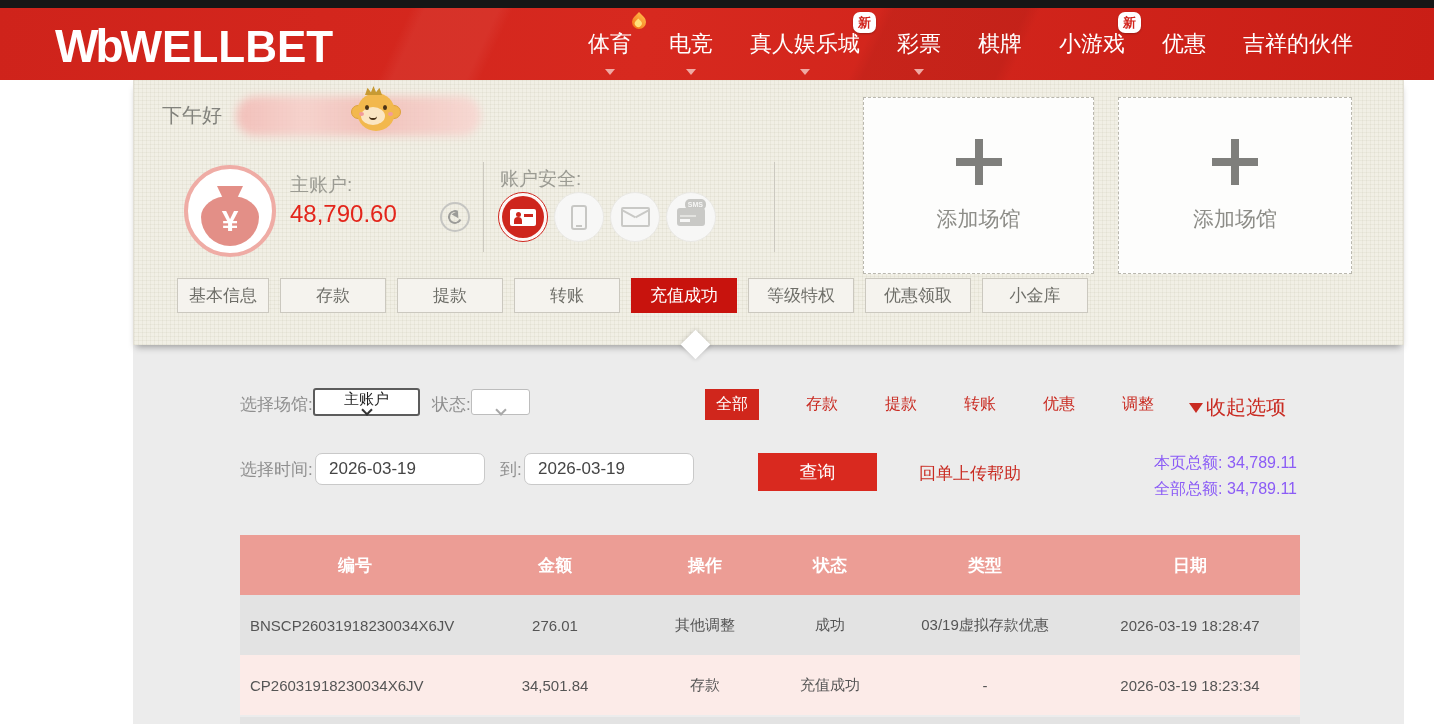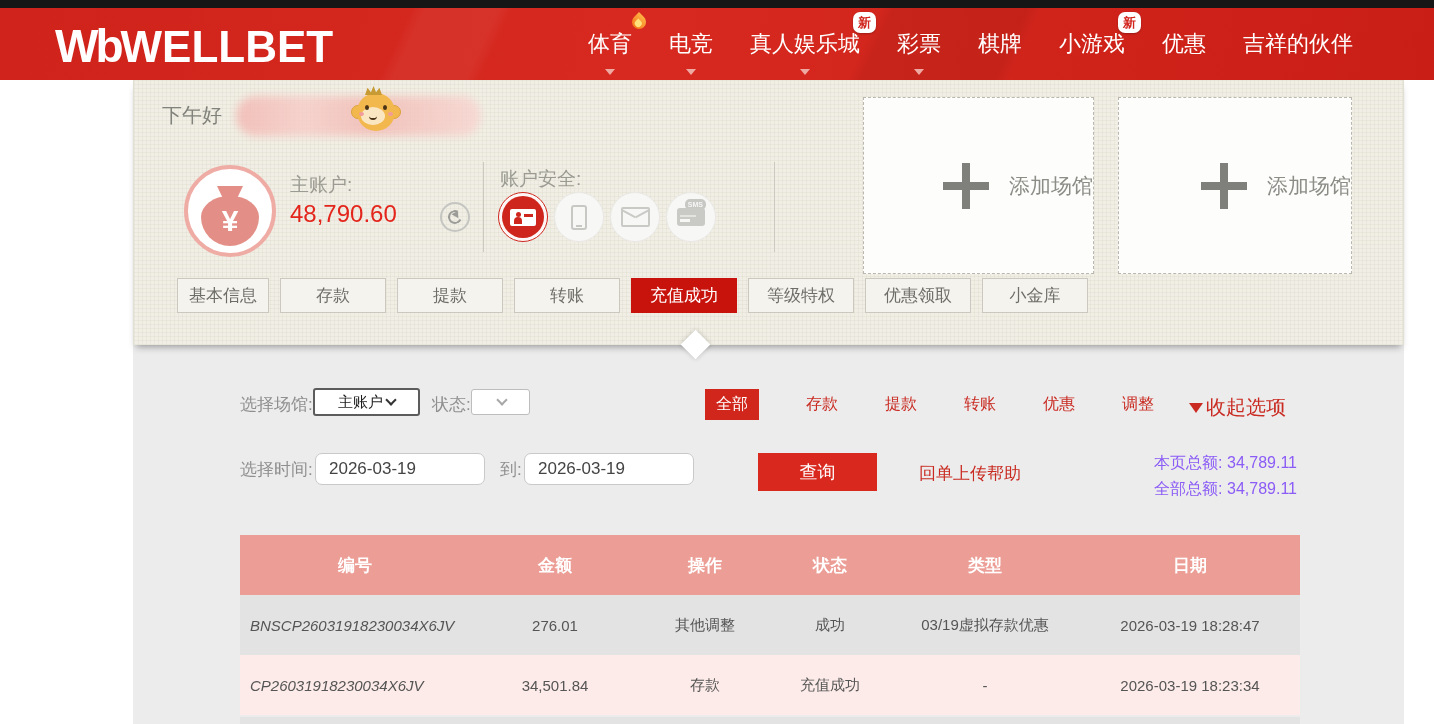--- a/index.html
+++ b/index.html
@@ -111,22 +111,22 @@
     background:#c9c9c6; }
   .env::before { left:-3px; transform:rotate(28deg); transform-origin:left top; }
   .env::after { right:-3px; transform:rotate(-28deg); transform-origin:right top; }
   .bankcard { width:28px; height:18px; background:#c9c9c6; border-radius:3px; position:relative; }
   .bankcard::before { content:""; position:absolute; left:3px; bottom:4px; width:10px; height:3px;
     background:#f7f7f6; }
   .bankcard::after { content:""; position:absolute; left:3px; bottom:9px; width:16px; height:2px;
     background:#e3e3e0; }
 
   .venue-box { position:absolute; top:17px; width:231px; height:177px; background:#fdfdfc;
-    border:1px dashed #b9b7ae; display:flex; flex-direction:row; align-items:center;
-    justify-content:flex-end; gap:20px; cursor:pointer; }
+    border:1px dashed #b9b7ae; display:flex; flex-direction:column; align-items:center;
+    justify-content:center; gap:20px; cursor:pointer; }
   #venue1 { left:729px; } #venue2 { left:984px; width:234px; }
   .plus { position:relative; width:46px; height:46px; }
   .plus::before { content:""; position:absolute; left:0; top:19px; width:46px; height:8px; background:#7f7f7c; }
   .plus::after { content:""; position:absolute; left:19px; top:0; width:8px; height:46px; background:#7f7f7c; }
   .venue-label { font-size:21px; color:#8d8d88; }
 
   #tabs { position:absolute; left:43px; top:198px; display:flex; gap:11px; list-style:none; }
   .tab { min-width:106px; height:35px; display:flex; align-items:center; justify-content:center;
     background:#f5f3ee; border:1px solid #cbc8bf; color:#6e6e68; font-size:17px;
     padding:0 12px; cursor:pointer; white-space:nowrap; }
@@ -136,21 +136,21 @@
   
   #content { position:absolute; left:133px; top:345px; width:1271px; height:379px; background:#ececec; }
 
   .flabel { position:absolute; font-size:17px; color:#8f8f8f; }
   #lbl-venue { left:107px; top:48px; }
   #lbl-status { left:299px; top:48px; }
   #lbl-time { left:107px; top:113px; }
   #lbl-to { left:367px; top:113px; }
 
   .select { position:absolute; height:28px; background:#fff; display:flex; align-items:center;
-    justify-content:space-between; padding:0 23px; font-size:15px; color:#1d1d1d; cursor:pointer; }
+    justify-content:space-between; padding:0 7px; font-size:15px; color:#1d1d1d; cursor:pointer;flex-direction:column; }
   #select-venue { left:180px; top:43px; width:107px; border:2px solid #5c5c5c; border-radius:3px; }
   #select-status { left:338px; top:44px; width:59px; height:26px; border:1px solid #bdbdbd;
     border-radius:3px; color:#999; }
   .chev { width:8px; height:8px; border-right:2px solid #333; border-bottom:2px solid #333;
     transform:rotate(45deg); margin-top:-4px; }
   .chev.dim { border-color:#a8a8a8; }
 
   #pill-row { position:absolute; left:572px; top:44px; display:flex; align-items:center;
     gap:47px; list-style:none; }
   .pill { font-size:16px; color:#c92b22; cursor:pointer; white-space:nowrap; }
@@ -171,21 +171,21 @@
   #receipt-help { position:absolute; left:786px; top:117px; font-size:17px; color:#c92b22; cursor:pointer; }
 
   #totals { position:absolute; right:107px; top:105px; text-align:right; font-size:16px;
     color:#8b5cf6; line-height:26px; }
 
   #history-table { position:absolute; left:107px; top:190px; width:1060px;
     border-collapse:collapse; table-layout:fixed; }
   #history-table th { height:60px; background:#ec9d95; color:#fff; font-size:17px;
     font-weight:bold; text-align:center; }
   #history-table td { height:60px; font-size:15px; color:#555; text-align:center; }
-  #history-table td.col-0 { text-align:left; padding-left:10px;font-style:italic; }
+  #history-table td.col-0 { text-align:left; padding-left:10px; }
   tr.row-gray { background:#e3e3e3; }
   tr.row-pink { background:#fcebe8; }
   tr.row-pink td { height:62px; }
   #row-strip { position:absolute; left:107px; top:372px; width:1060px; height:7px; background:#e3e3e3; }
 </style>
 </head>
 <body>
 
 <div id="black-bar"></div>
 

